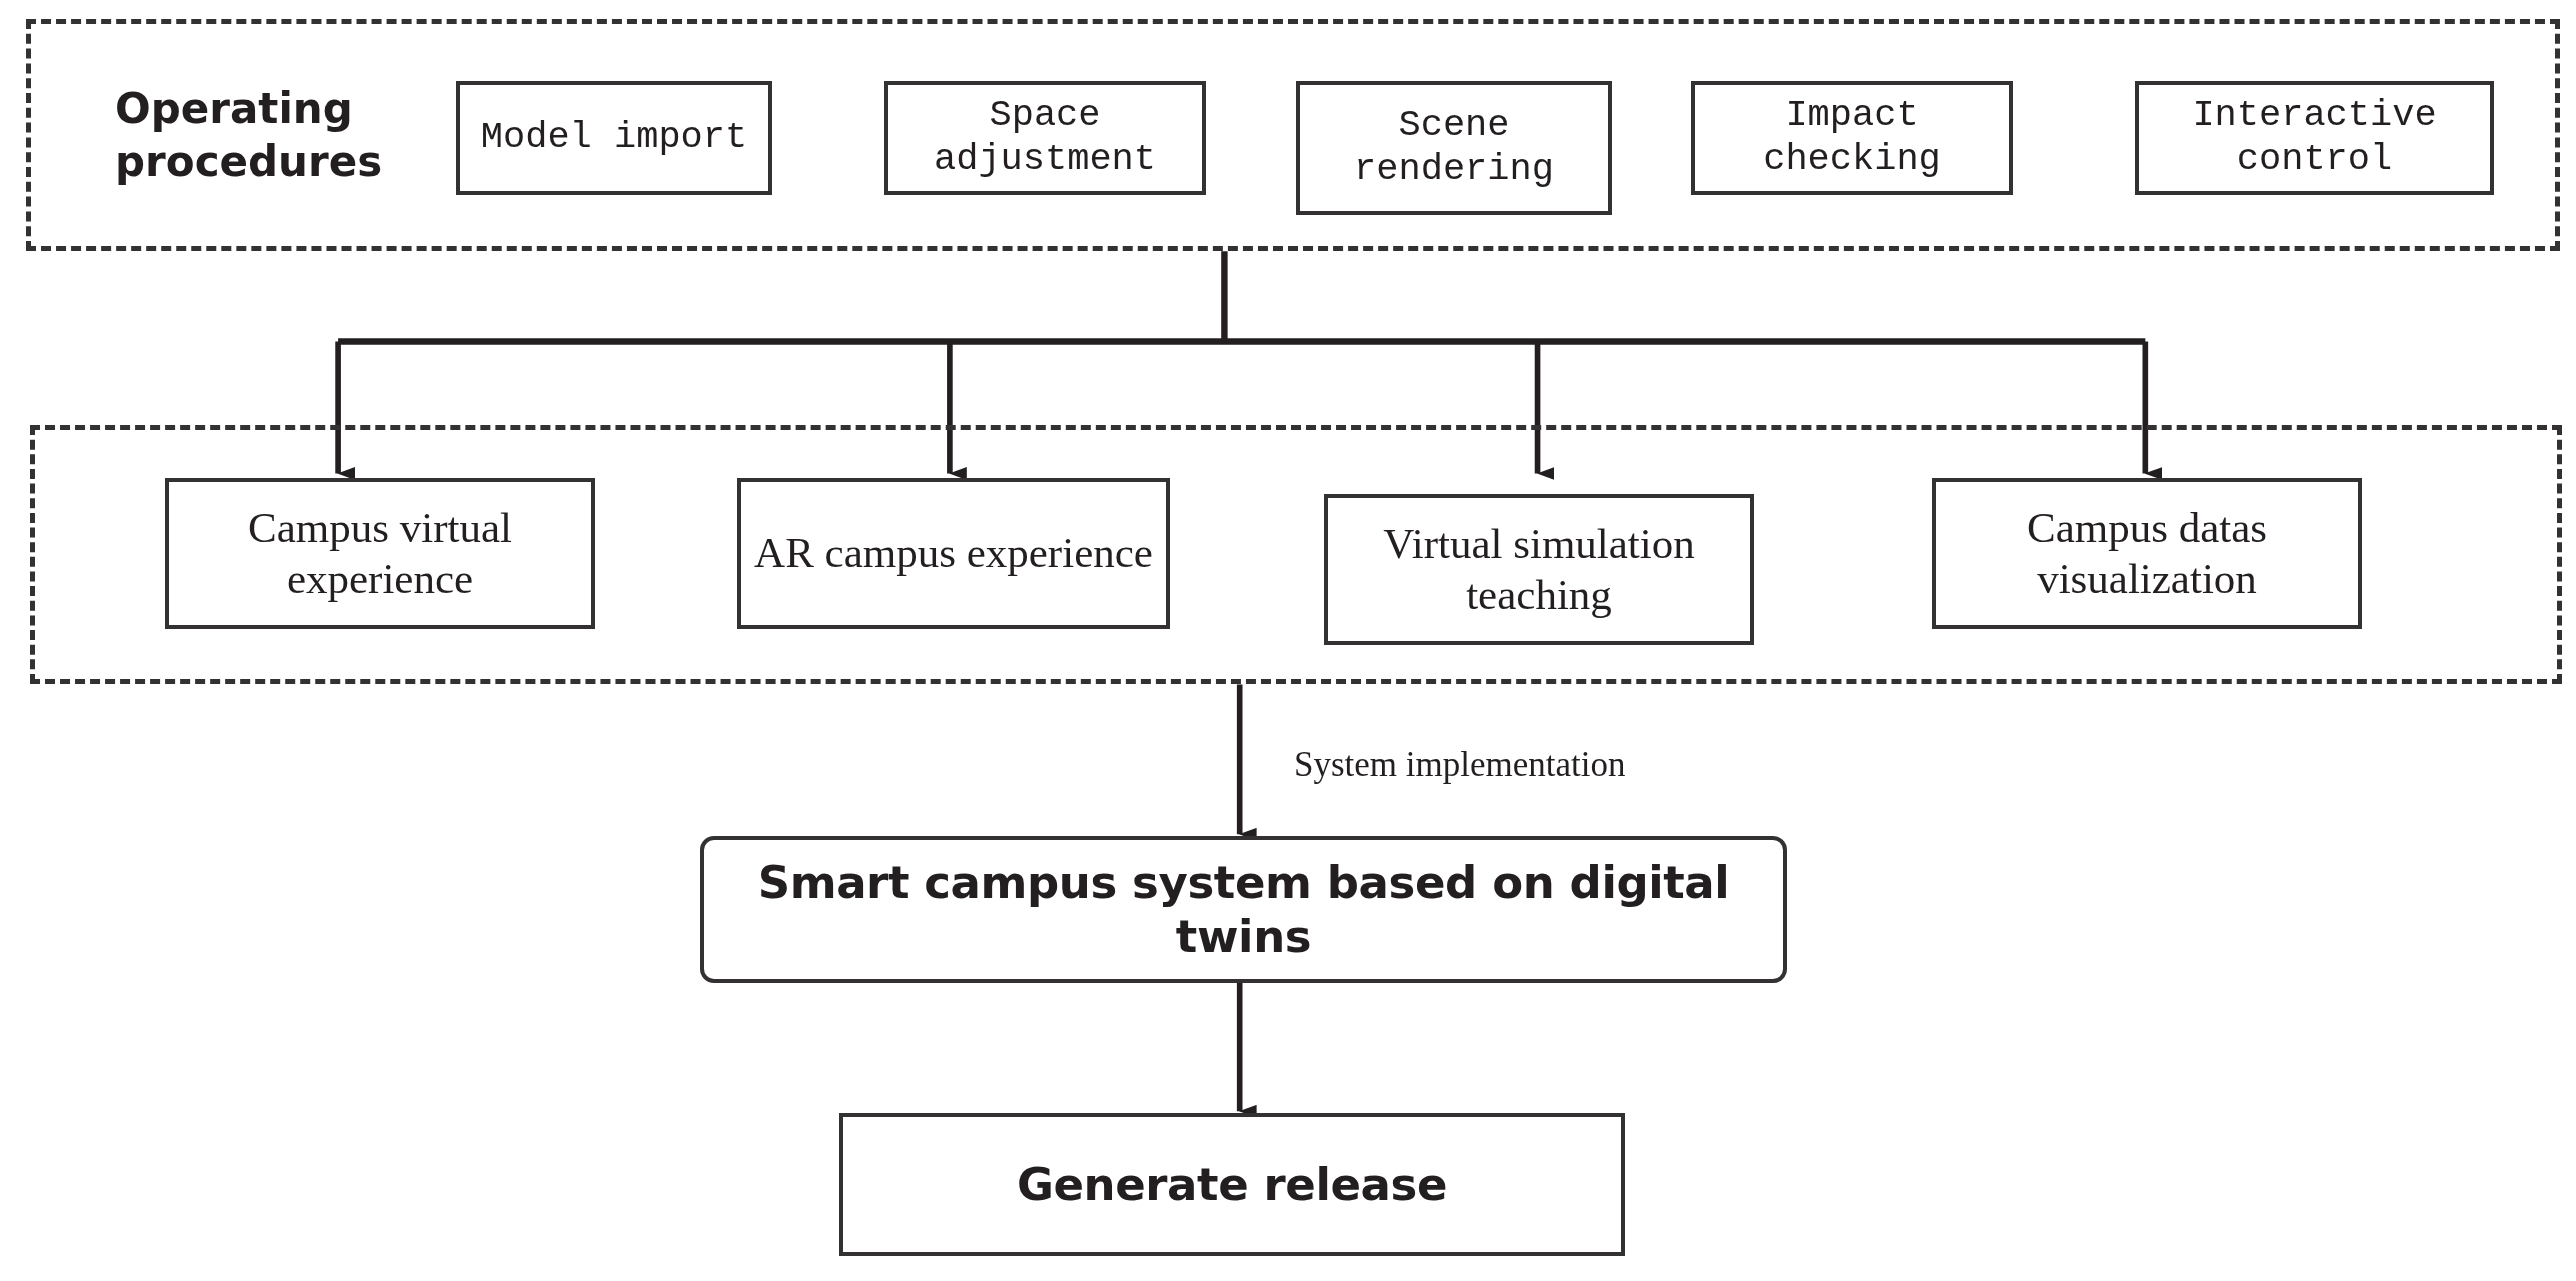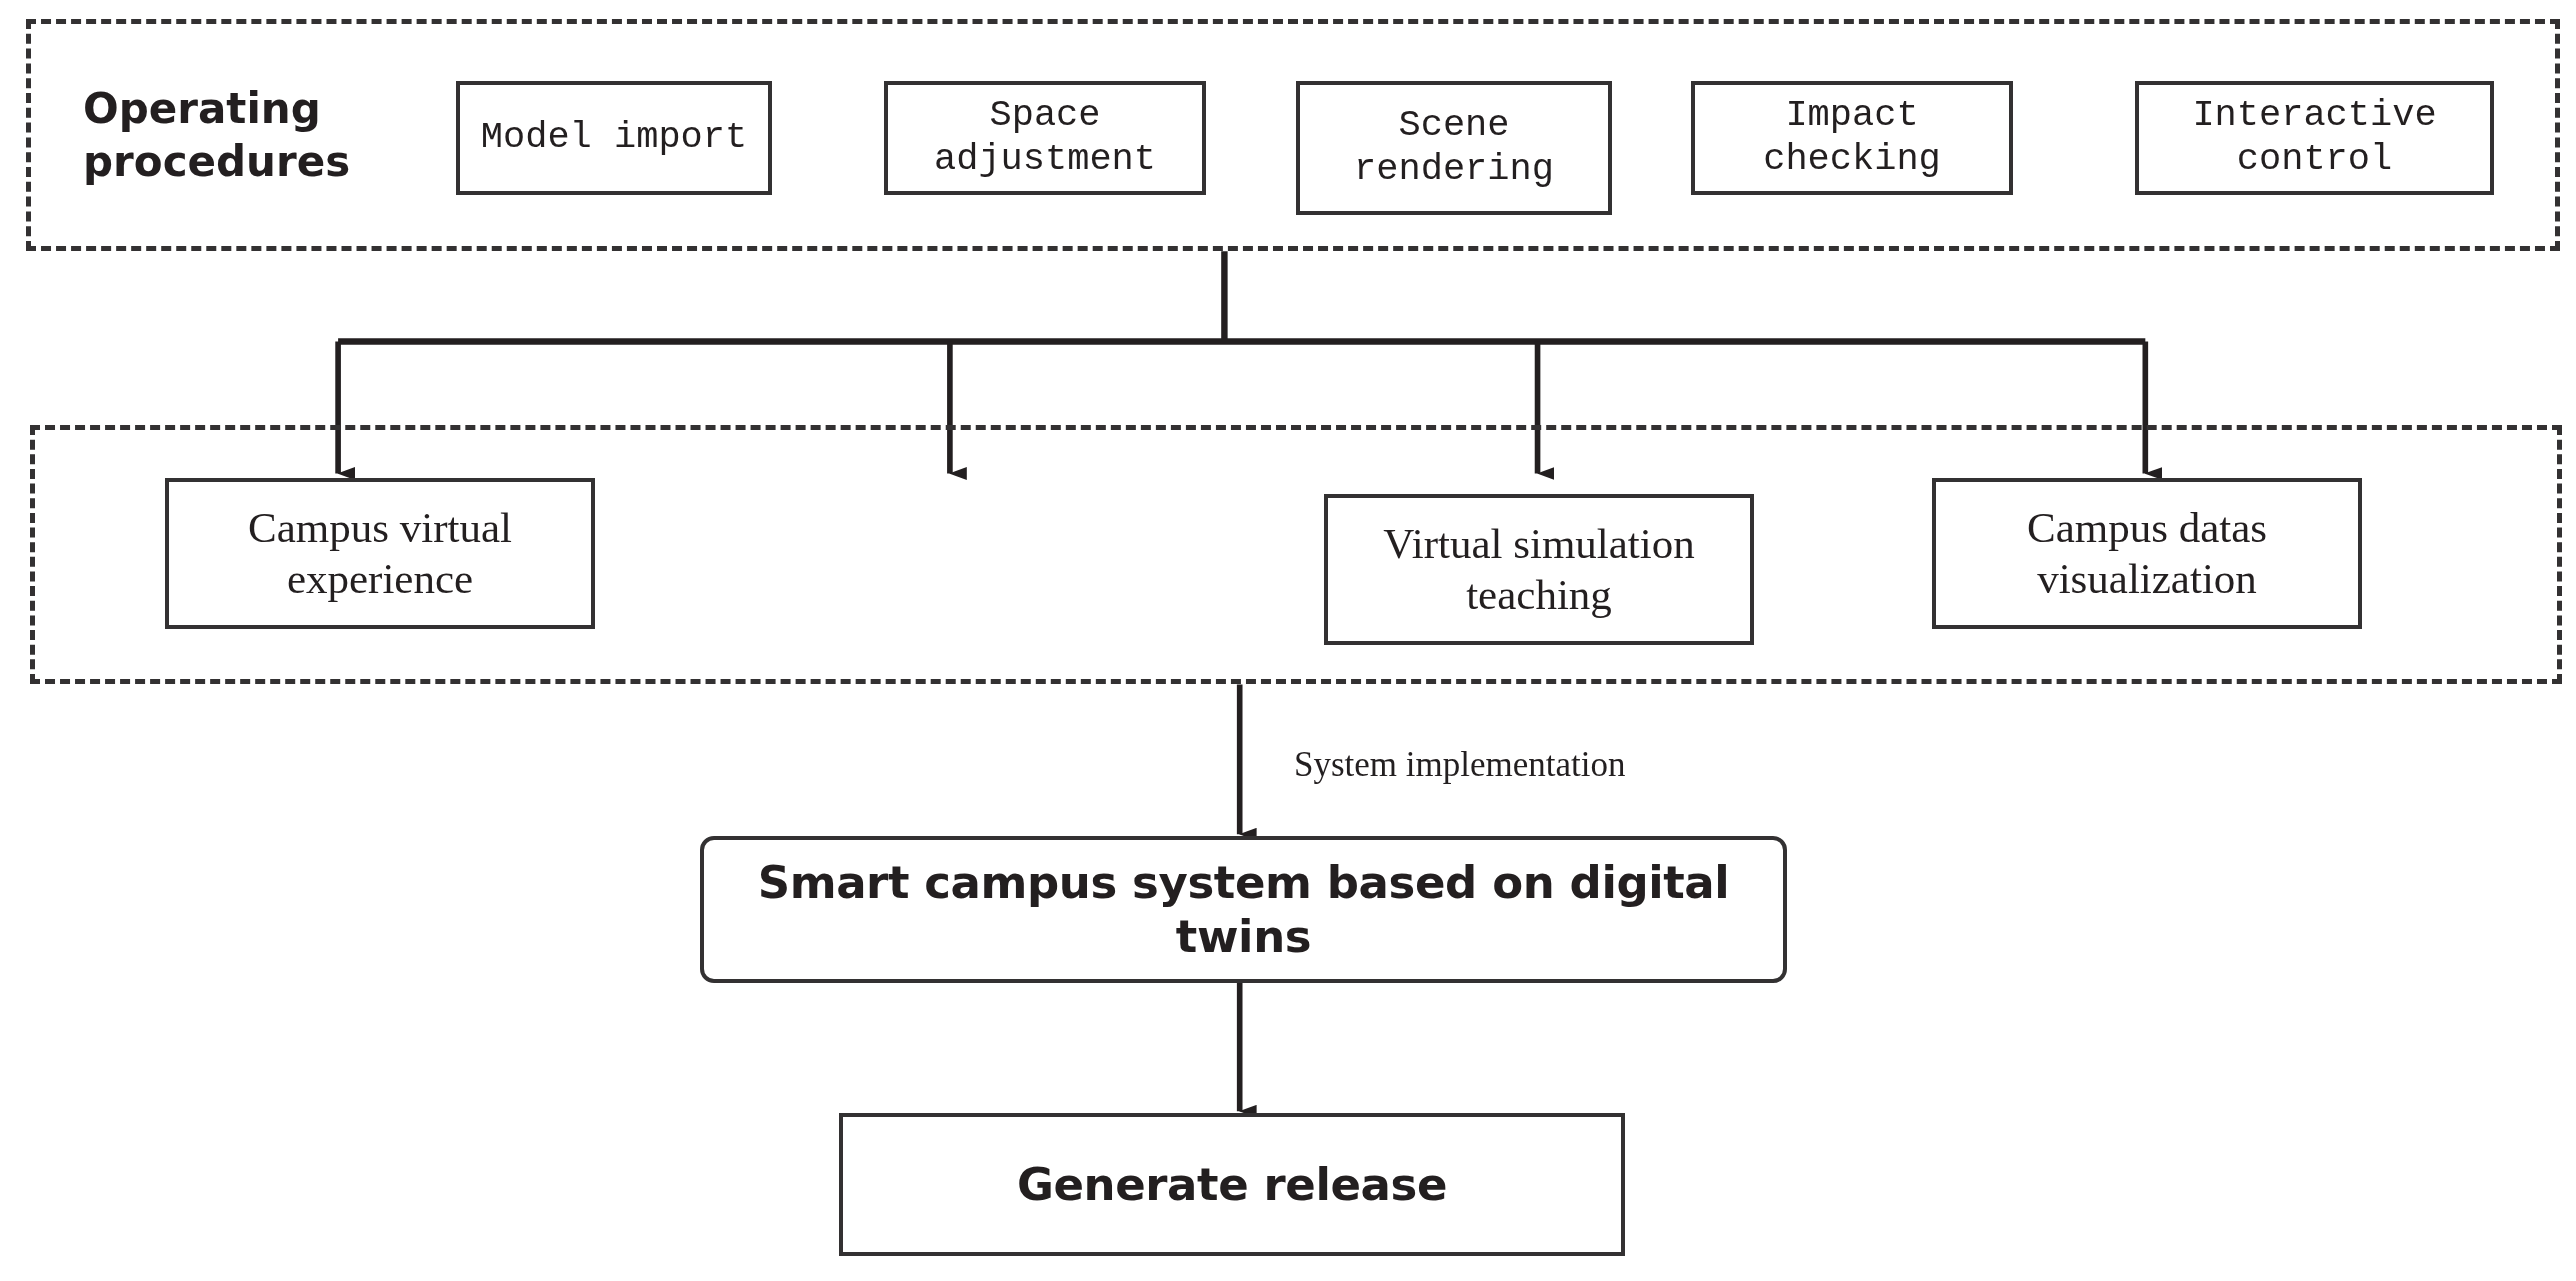--- a/index.html
+++ b/index.html
@@ -51,20 +51,21 @@
   }
 
   .group-title{
     position:absolute;
     font-family:"DejaVu Sans", sans-serif;
     font-weight:bold;
     font-size:42px;
     line-height:1.25;
     color:#231f20;
     white-space:pre-line;
+    margin-left:32px;
   }
 
   .edge-label{
     position:absolute;
     font-family:"Liberation Serif", serif;
     font-size:35px;
     color:#231f20;
     white-space:nowrap;
   }
 </style>
@@ -118,20 +119,23 @@
   <div class="node top-node" style="left:2135px;top:81px;width:359px;height:114px;">
     <span class="lbl">Interactive control</span>
   </div>
 
   <div class="group-box" style="left:30px;top:425px;width:2532px;height:259px;"></div>
 
   <div class="node mid-node" style="left:165px;top:478px;width:430px;height:151px;">
     <span class="lbl">Campus virtual experience</span>
   </div>
 
+  <div class="node mid-node" style="left:737px;top:478px;width:433px;height:151px;">
+    <span class="lbl">AR campus experience</span>
+  </div>
 
   <div class="node mid-node" style="left:1324px;top:478px;width:430px;height:151px;margin-top:16px;">
     <span class="lbl">Virtual simulation teaching</span>
   </div>
 
   <div class="node mid-node" style="left:1932px;top:478px;width:430px;height:151px;">
     <span class="lbl">Campus datas visualization</span>
   </div>
 
   <div class="edge-label" style="left:1294px;top:745px;">System implementation</div>

